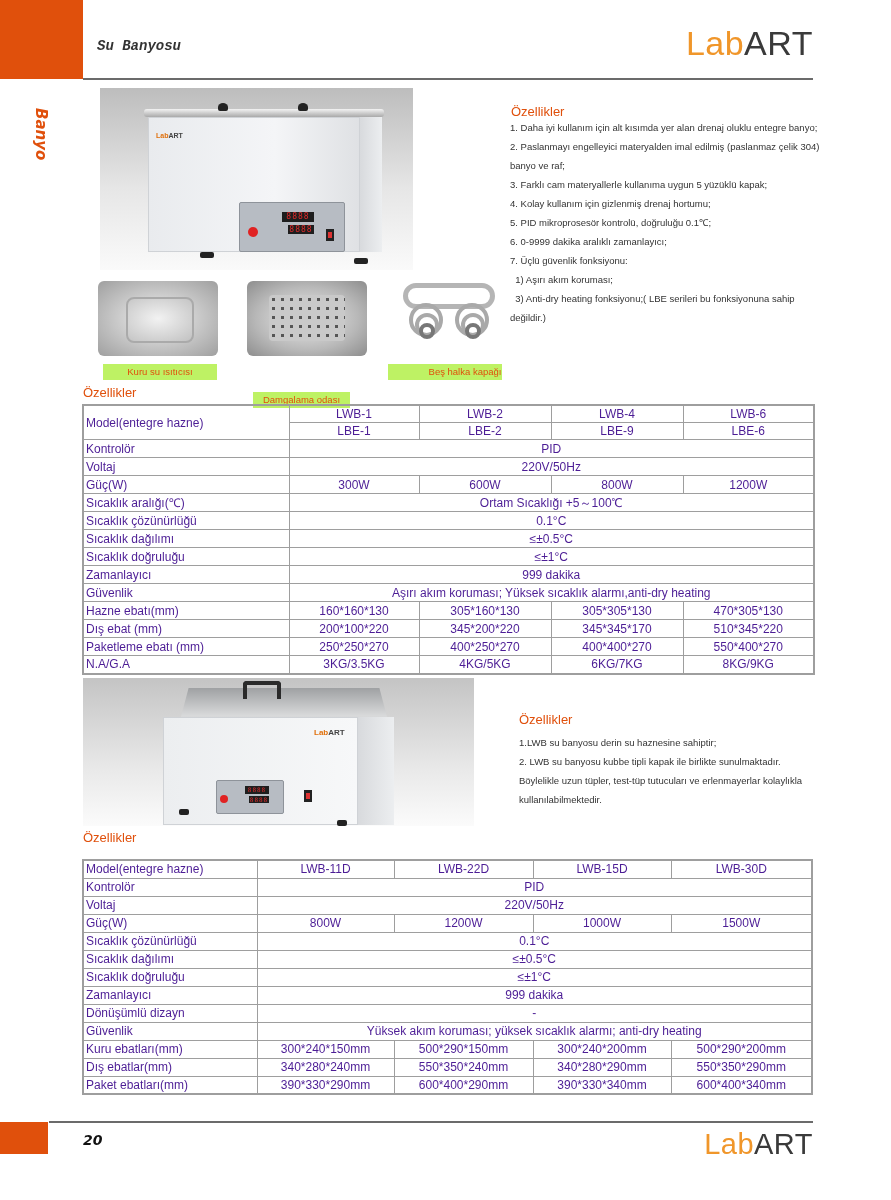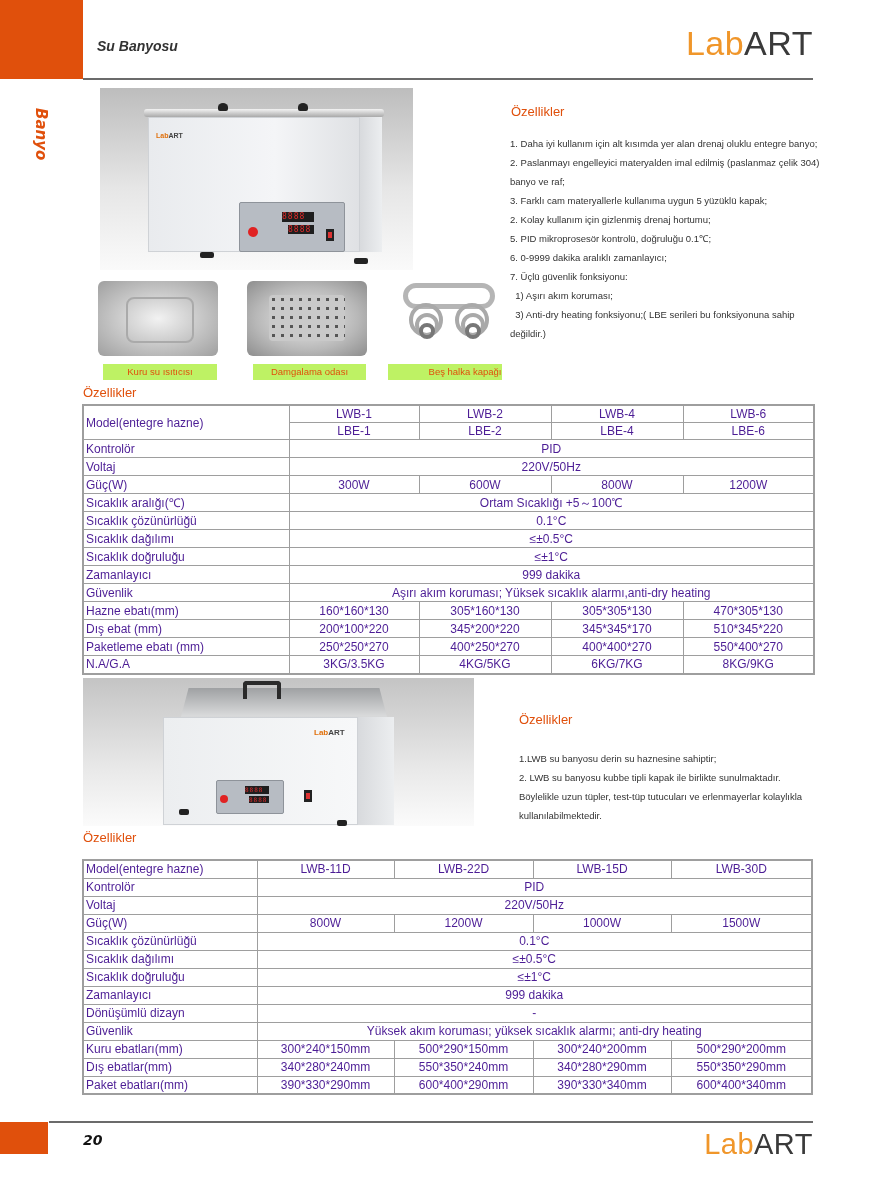--- a/index.html
+++ b/index.html
@@ -3,21 +3,21 @@
 <meta charset="utf-8">
 <style>
   * { box-sizing: border-box; margin: 0; padding: 0; }
   html, body { width: 891px; height: 1200px; background: #fff; overflow: hidden; }
   body { position: relative; font-family: "Liberation Sans", sans-serif; color: #333; }
 
   .orange-block { position: absolute; background: #e0500c; }
   #top-block { left: 0; top: 0; width: 83px; height: 79px; }
   #bottom-block { left: 0; top: 1122px; width: 48px; height: 32px; }
 
-  .header-title { position: absolute; left: 97px; top: 38px; font-size: 14px; font-style: italic; font-weight: bold; color: #333; font-family: Liberation Sans, sans-serif; }
+  .header-title { position: absolute; left: 97px; top: 38px; font-size: 14px; font-style: italic; font-weight: bold; color: #333; font-family: Liberation Mono, monospace; }
   .rule { position: absolute; height: 2px; background: #6b6b6b; }
   #top-rule { left: 83px; top: 78px; width: 730px; }
   #bottom-rule { left: 49px; top: 1121px; width: 764px; }
 
   .brand { position: absolute; font-size: 34px; letter-spacing: 0.5px; }
   .brand .lab { color: #f0962a; }
   .brand .art { color: #3a3a3a; }
   #top-brand { right: 78px; top: 24px; }
   #bottom-brand { right: 78px; top: 1128px; font-size: 29px; }
 
@@ -29,50 +29,50 @@
   .photo { position: absolute; background: linear-gradient(180deg, #bdbdbd 0%, #e6e6e6 55%, #fafafa 100%); overflow: hidden; }
   #photo-main { left: 100px; top: 88px; width: 313px; height: 182px; }
   #photo-lid { left: 83px; top: 678px; width: 391px; height: 148px; background: linear-gradient(180deg, #c4c4c4 0%, #e8e8e8 60%, #fbfbfb 100%); }
 
   .unit { position: absolute; background: linear-gradient(90deg, #e9ebee 0%, #f4f5f7 60%, #dfe1e4 100%); border: 1px solid #cfd2d6; }
   .unit-side { position: absolute; background: linear-gradient(90deg, #d8dadd, #eceef0); }
   .unit-rim { position: absolute; background: linear-gradient(180deg, #f3f3f3, #a9a9a9); border-radius: 3px; }
   .knob { position: absolute; width: 10px; height: 8px; background: #222; border-radius: 50% 50% 2px 2px; }
   .foot { position: absolute; width: 14px; height: 6px; background: #222; border-radius: 2px; }
   .panel { position: absolute; background: #b7bcc3; border: 1px solid #8e939a; border-radius: 2px; }
-  .display { position: absolute; background: #1e1e1e; color: #e02a2a; font-family: "DejaVu Sans Mono", monospace; font-size: 8px; line-height: 9px; letter-spacing: 1px; }
+  .display { position: absolute; background: #1e1e1e; color: #e02a2a; font-family: "DejaVu Sans Mono", monospace; font-size: 8px; line-height: 9px; text-align: center; letter-spacing: 1px; }
   .red-btn { position: absolute; width: 10px; height: 10px; background: #e02222; border-radius: 50%; }
   .switch { position: absolute; width: 8px; height: 12px; background: #222; }
   .switch::after { content: ""; position: absolute; left: 2px; top: 3px; width: 4px; height: 6px; background: #d33; }
   .unit-brand { position: absolute; font-size: 7px; font-weight: bold; }
   .unit-brand .lab { color: #e0700c; }
   .unit-brand .art { color: #444; }
   .lid { position: absolute; background: linear-gradient(180deg, #9fa1a3, #d9dadb 70%, #b7b8b9); clip-path: polygon(5% 0, 95% 0, 100% 100%, 0 100%); }
   .handle { position: absolute; border: 4px solid #2a2a2a; border-bottom: none; border-radius: 4px 4px 0 0; }
 
   .thumb { position: absolute; top: 281px; width: 120px; height: 75px; border-radius: 6px; }
   #thumb-heater { left: 98px; background: radial-gradient(ellipse at center, #f2f2f2 0%, #c4c4c4 55%, #9f9f9f 100%); }
   #thumb-heater::after { content: ""; position: absolute; left: 28px; top: 16px; width: 64px; height: 42px; border: 2px solid #aaa; border-radius: 8px; }
   #thumb-tray { left: 247px; background: radial-gradient(ellipse at center, #ececec 0%, #b8b8b8 60%, #8d8d8d 100%); }
   #thumb-tray .holes { position: absolute; left: 22px; top: 14px; width: 76px; height: 46px; background-color: #c9c9c9; background-image: radial-gradient(circle, #555 1.6px, transparent 2px); background-size: 9px 9px; border-radius: 4px; }
   #thumb-rings { left: 397px; width: 104px; background: #fff; }
   .ring { position: absolute; border-radius: 50%; border: 4px solid #a9a9a9; background: transparent; }
 
   .caption { position: absolute; top: 364px; height: 16px; background: #bef264; color: #e0500c; font-size: 9.5px; text-align: center; line-height: 16px; }
   #cap-1 { left: 103px; width: 114px; }
-  #cap-2 { left: 253px; width: 113px; }
+  #cap-2 { left: 253px; width: 97px; margin-top: 28px; }
   #cap-3 { left: 388px; width: 114px; padding-left: 40px; }
 
   .section-heading { position: absolute; color: #e0500c; font-size: 13px; }
   #feat1-heading { left: 511px; top: 104px; }
   #spec1-heading { left: 83px; top: 385px; }
   #feat2-heading { left: 519px; top: 712px; }
   #spec2-heading { left: 83px; top: 830px; }
 
-  .feature-list { position: absolute; font-size: 9.5px; line-height: 19px; color: #333; list-style: none; margin-top: 16px; }
+  .feature-list { position: absolute; font-size: 9.5px; line-height: 19px; color: #333; list-style: none; }
   #feat1-list { left: 510px; top: 118px; width: 315px; }
   #feat2-list { left: 519px; top: 733px; width: 300px; }
   .feature-list li { white-space: pre-wrap; }
 
   
   table.spec { position: absolute; border-collapse: collapse; font-size: 12px; color: #4c1d95; table-layout: fixed; }
   table.spec td { border: 1px solid #9e9e9e; height: 18px; line-height: 16px; padding: 0 2px; white-space: nowrap; overflow: hidden; }
   table.spec td.label { text-align: left; }
   table.spec td.val { text-align: center; }
   #spec-table-1 { left: 82px; top: 404px; width: 731px; border: 2px solid #9e9e9e; }
@@ -122,21 +122,21 @@
 </div>
 <div id="cap-1" class="caption">Kuru su ısıtıcısı</div>
 <div id="cap-2" class="caption">Damgalama odası</div>
 <div id="cap-3" class="caption">Beş halka kapağı</div>
 
 <div id="feat1-heading" class="section-heading">Özellikler</div>
 <ul id="feat1-list" class="feature-list">
   <li>1. Daha iyi kullanım için alt kısımda yer alan drenaj oluklu entegre banyo;</li>
   <li>2. Paslanmayı engelleyici materyalden imal edilmiş (paslanmaz çelik 304) banyo ve raf;</li>
   <li>3. Farklı cam materyallerle kullanıma uygun 5 yüzüklü kapak;</li>
-  <li>2. Kolay kullanım için gizlenmiş drenaj hortumu;</li>
+  <li>4. Kolay kullanım için gizlenmiş drenaj hortumu;</li>
   <li>5. PID mikroprosesör kontrolü, doğruluğu 0.1℃;</li>
   <li>6. 0-9999 dakika aralıklı zamanlayıcı;</li>
   <li>7. Üçlü güvenlik fonksiyonu:</li>
   <li>  1) Aşırı akım koruması;</li>
   <li>  3) Anti-dry heating fonksiyonu;( LBE serileri bu fonksiyonuna sahip değildir.)</li>
 </ul>
 
 <div id="spec1-heading" class="section-heading">Özellikler</div>
 <table id="spec-table-1" class="spec">
   <colgroup>
@@ -150,21 +150,21 @@
       <tr class="model">
         <td class="label" rowspan="2">Model(entegre hazne)</td>
         <td class="val">LWB-1</td>
         <td class="val">LWB-2</td>
         <td class="val">LWB-4</td>
         <td class="val">LWB-6</td>
       </tr>
       <tr class="model">
         <td class="val">LBE-1</td>
         <td class="val">LBE-2</td>
-        <td class="val">LBE-4</td>
+        <td class="val">LBE-9</td>
         <td class="val">LBE-6</td>
       </tr>
       <tr>
         <td class="label">Kontrolör</td>
         <td class="val" colspan="4">PID</td>
       </tr>
       <tr>
         <td class="label">Voltaj</td>
         <td class="val" colspan="4">220V/50Hz</td>
       </tr>

